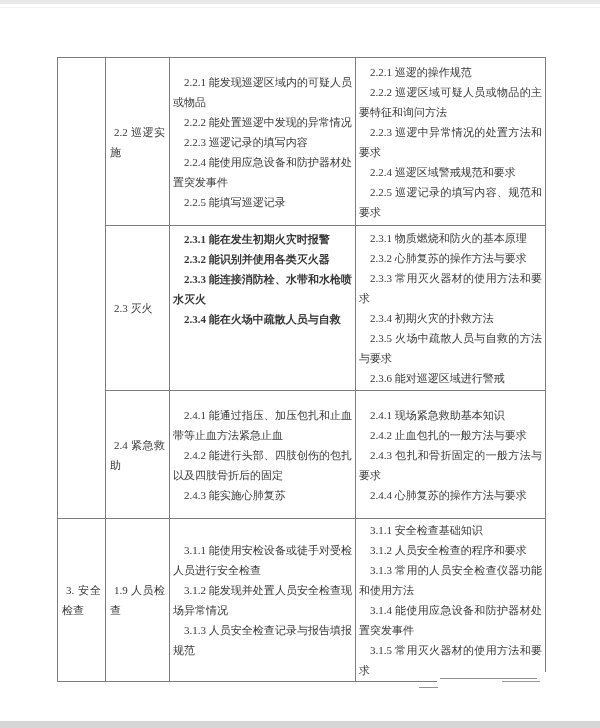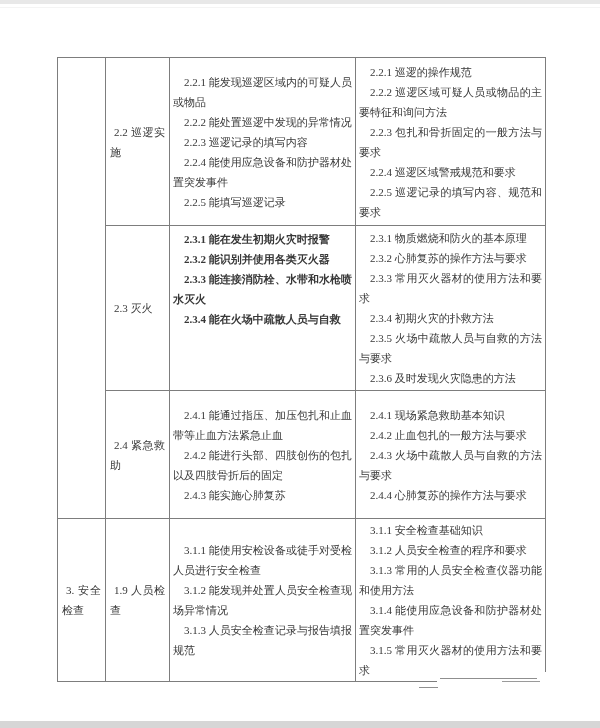--- a/index.html
+++ b/index.html
@@ -59,21 +59,21 @@
     <td>
       <p>2.2.1 能发现巡逻区域内的可疑人员或物品</p>
       <p>2.2.2 能处置巡逻中发现的异常情况</p>
       <p>2.2.3 巡逻记录的填写内容</p>
       <p>2.2.4 能使用应急设备和防护器材处置突发事件</p>
       <p>2.2.5 能填写巡逻记录</p>
     </td>
     <td>
       <p>2.2.1 巡逻的操作规范</p>
       <p>2.2.2 巡逻区域可疑人员或物品的主要特征和询问方法</p>
-      <p>2.2.3 包扎和骨折固定的一般方法与要求</p>
+      <p>2.2.3 巡逻中异常情况的处置方法和要求</p>
       <p>2.2.4 巡逻区域警戒规范和要求</p>
       <p>2.2.5 巡逻记录的填写内容、规范和要求</p>
     </td>
   </tr>
 
   <tr class="r2">
     <td class="c-label">
       <p>2.3 灭火</p>
     </td>
     <td class="vtop">
@@ -81,37 +81,37 @@
       <p>2.3.2 能识别并使用各类灭火器</p>
       <p>2.3.3 能连接消防栓、水带和水枪喷水灭火</p>
       <p>2.3.4 能在火场中疏散人员与自救</p>
     </td>
     <td>
       <p>2.3.1 物质燃烧和防火的基本原理</p>
       <p>2.3.2 心肺复苏的操作方法与要求</p>
       <p>2.3.3 常用灭火器材的使用方法和要求</p>
       <p>2.3.4 初期火灾的扑救方法</p>
       <p>2.3.5 火场中疏散人员与自救的方法与要求</p>
-      <p>2.3.6 及时发现火灾隐患的方法</p>
+      <p>2.3.6 能对巡逻区域进行警戒</p>
     </td>
   </tr>
 
   <tr class="r3">
     <td class="c-label">
       <p>2.4 紧急救助</p>
     </td>
     <td>
       <p>2.4.1 能通过指压、加压包扎和止血带等止血方法紧急止血</p>
       <p>2.4.2 能进行头部、四肢创伤的包扎以及四肢骨折后的固定</p>
       <p>2.4.3 能实施心肺复苏</p>
     </td>
     <td>
       <p>2.4.1 现场紧急救助基本知识</p>
       <p>2.4.2 止血包扎的一般方法与要求</p>
-      <p>2.4.3 火场中疏散人员与自救的方法与要求</p>
+      <p>2.4.3 包扎和骨折固定的一般方法与要求</p>
       <p>2.4.4 心肺复苏的操作方法与要求</p>
     </td>
   </tr>
 
   <tr class="r4">
     <td class="c-label">
       <p>3. 安全检查</p>
     </td>
     <td class="c-label">
       <p>1.9 人员检查</p>

